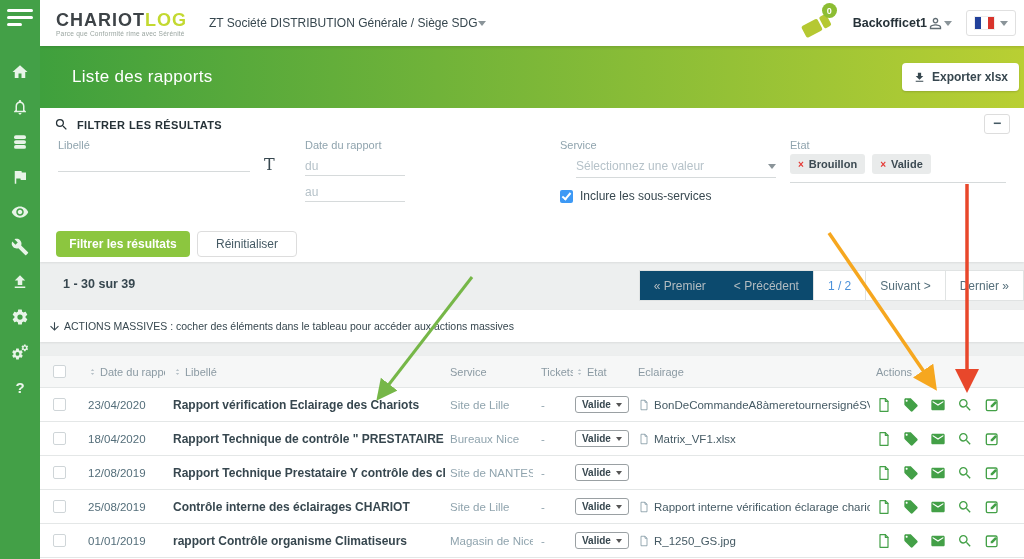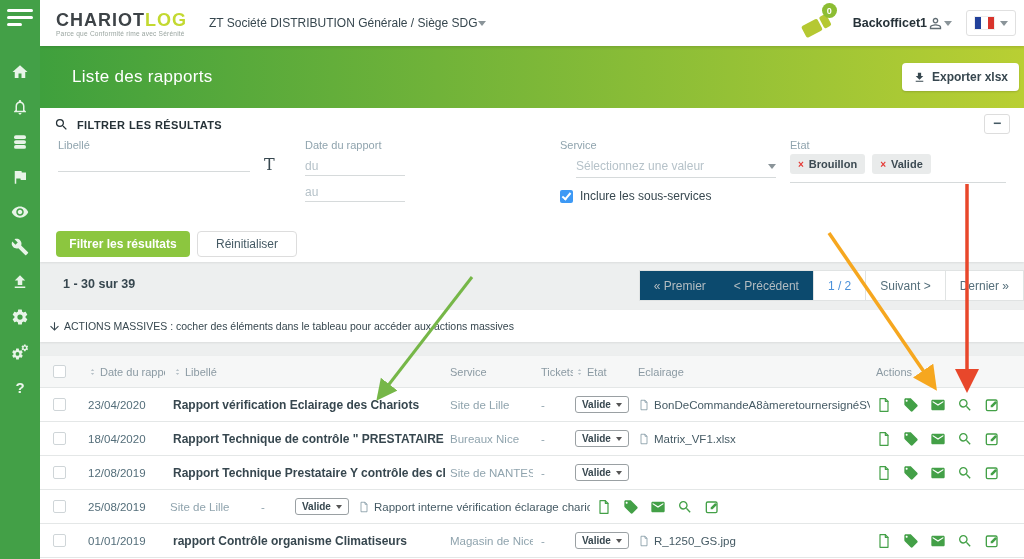--- a/index.html
+++ b/index.html
@@ -531,20 +531,21 @@
                 <path fill="#43a047" d="M10 15.5v-2.8l6.8-6.8 2.8 2.8-6.8 6.8z"></path>
               </svg></span>
         </div>
       </div>
 
       <div class="trow">
         <div class="cell c-check">
             <span class="cbx"></span>
           </div>
         <div class="cell c-date">25/08/2019</div>
+        <div class="cell c-label">Contrôle interne des éclairages CHARIOT</div>
         <div class="cell c-service">Site de Lille</div>
         <div class="cell c-tickets">-</div>
         <div class="cell c-etat">
             <span class="valide-btn">
               <span>Valide</span>
               <span class="caret"></span>
             </span>
           </div>
         <div class="cell c-docs">
             <span class="doc-link">

